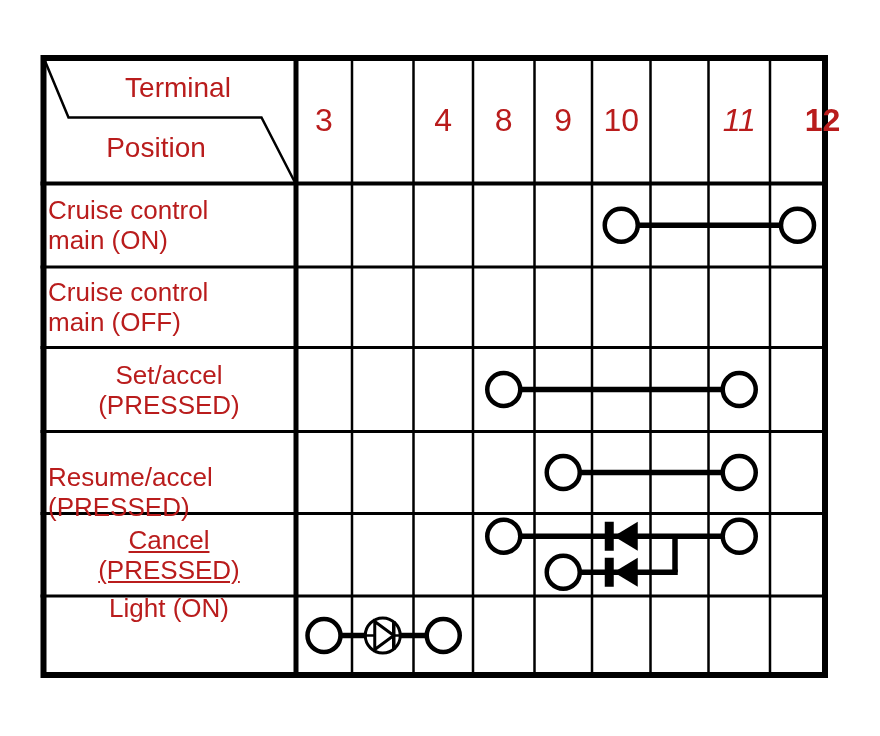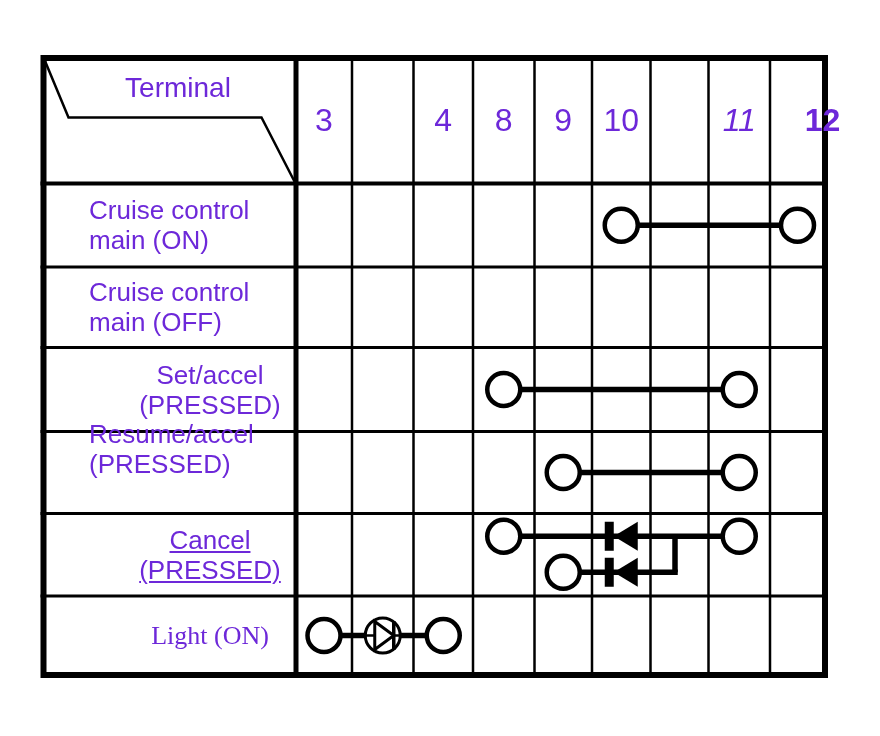--- a/index.html
+++ b/index.html
@@ -1,21 +1,21 @@
 <!DOCTYPE html>
 <html><head>
 <meta charset="utf-8">
 <style>
   html, body { margin: 0; padding: 0; background: #ffffff; }
   .canvas {
     position: relative;
     width: 880px;
     height: 736px;
     background: #ffffff;
-    color: #6d28d9;
+    color: #b91c1c;
     font-family: "Liberation Sans", sans-serif;
     overflow: hidden;
   }
   .overlay {
     position: absolute;
     left: 0; top: 0;
     width: 880px; height: 736px;
   }
   .hdr {
     position: absolute;
@@ -39,21 +39,20 @@
   .row-l {
     position: absolute;
     left: 48px;
     width: 242px;
     display: flex;
     flex-direction: column;
     justify-content: center;
     font-size: 26px;
     line-height: 30px;
     white-space: pre-line;
-    padding-left: 41px;
   }
   .row-l.left   { text-align: left; }
   .row-l.center { text-align: center; }
 </style>
 </head>
 <body>
 
 <div class="canvas">
   <svg class="overlay" viewBox="0 0 880 736" width="880" height="736">
     <g id="gridLayer">
@@ -118,38 +117,39 @@
             <polygon points="374.75,621.5 374.75,649.5 393.75,635.5" fill="#ffffff" stroke="#000000" stroke-width="3"></polygon>
             <line x1="393.75" y1="621" x2="393.75" y2="650" stroke="#000000" stroke-width="3.5"></line>
           </g>
           <circle cx="324" cy="635.5" r="16.5" fill="#ffffff" stroke="#000000" stroke-width="4.5"></circle>
           <circle cx="443.25" cy="635.5" r="16.5" fill="#ffffff" stroke="#000000" stroke-width="4.5"></circle>
         </g>
       </g>
   </svg>
 
   <div class="hdr t">Terminal</div>
+  <div class="hdr p">Position</div>
 
   <div id="colHeaders">
       <div class="col-h" style="left: 296px; width: 56px;">3</div>
       <div class="col-h" style="left: 352px; width: 61.5px;"></div>
       <div class="col-h" style="left: 413.5px; width: 59.5px;">4</div>
       <div class="col-h" style="left: 473px; width: 61.5px;">8</div>
       <div class="col-h" style="left: 534.5px; width: 57.5px;">9</div>
       <div class="col-h" style="left: 592px; width: 58.5px;">10</div>
       <div class="col-h" style="left: 650.5px; width: 58px;"></div>
       <div class="col-h" style="left: 708.5px; width: 61.5px; font-style: italic;">11</div>
       <div class="col-h" style="left: 795px; width: 55px; font-weight: bold;">12</div>
     </div>
   <div id="rowLabels">
       <div class="row-l left" style="top: 183.5px; height: 83.5px;">Cruise control
 main (ON)</div>
       <div class="row-l left" style="top: 267px; height: 80.5px;">Cruise control
 main (OFF)</div>
       <div class="row-l center" style="top: 347.5px; height: 84px;">Set/accel
 (PRESSED)</div>
-      <div class="row-l left" style="top: 408px; height: 82px;">Resume/accel
+      <div class="row-l left" style="top: 451px; height: 82px;">Resume/accel
 (PRESSED)</div>
       <div class="row-l center" style="top: 513.5px; height: 82.5px; text-decoration: underline;">Cancel
 (PRESSED)</div>
-      <div class="row-l center" style="top: 596px; height: 79px; font-family: Liberation Serif, serif;">Light (ON)</div>
+      <div class="row-l center" style="top: 568px; height: 79px;">Light (ON)</div>
     </div>
 </div>
 
 </body></html>

